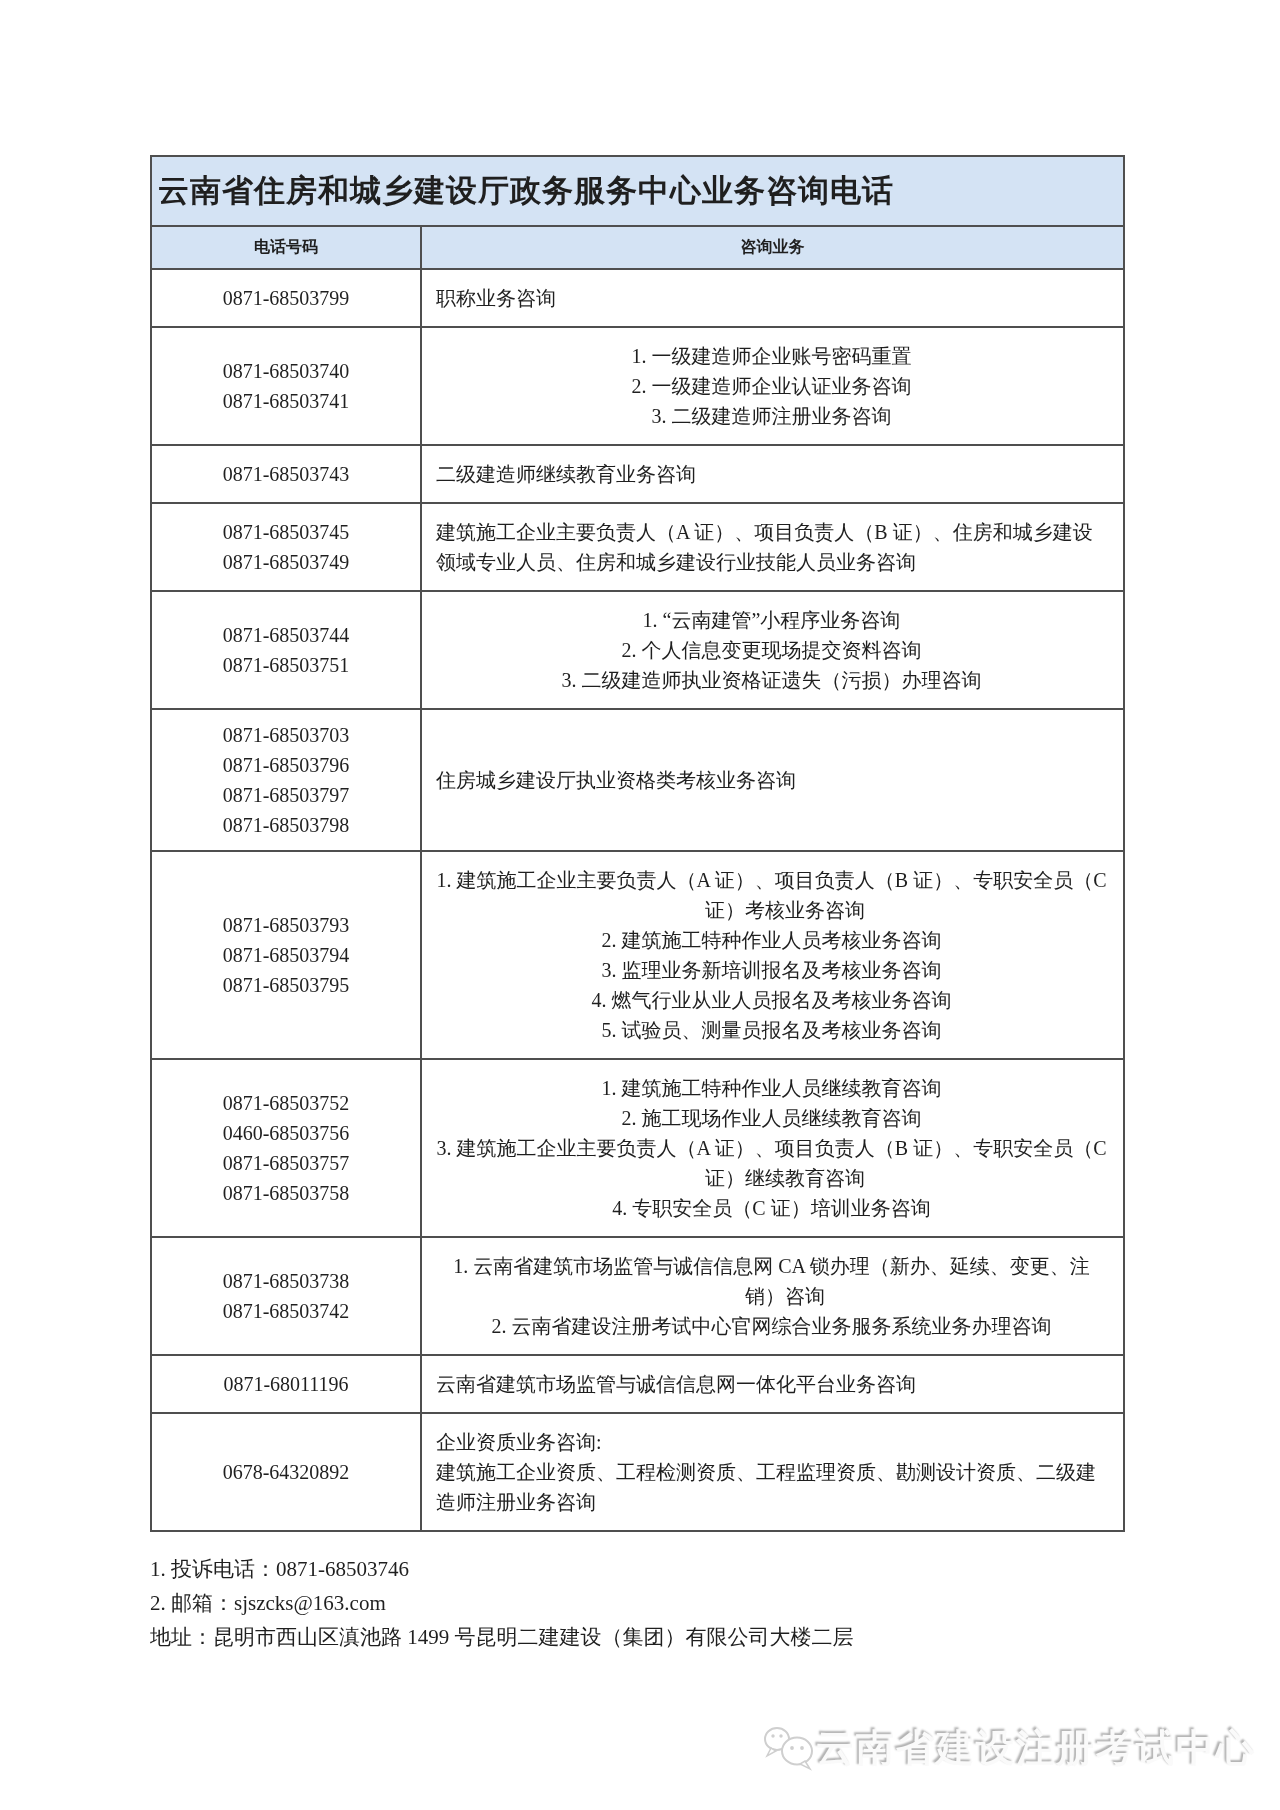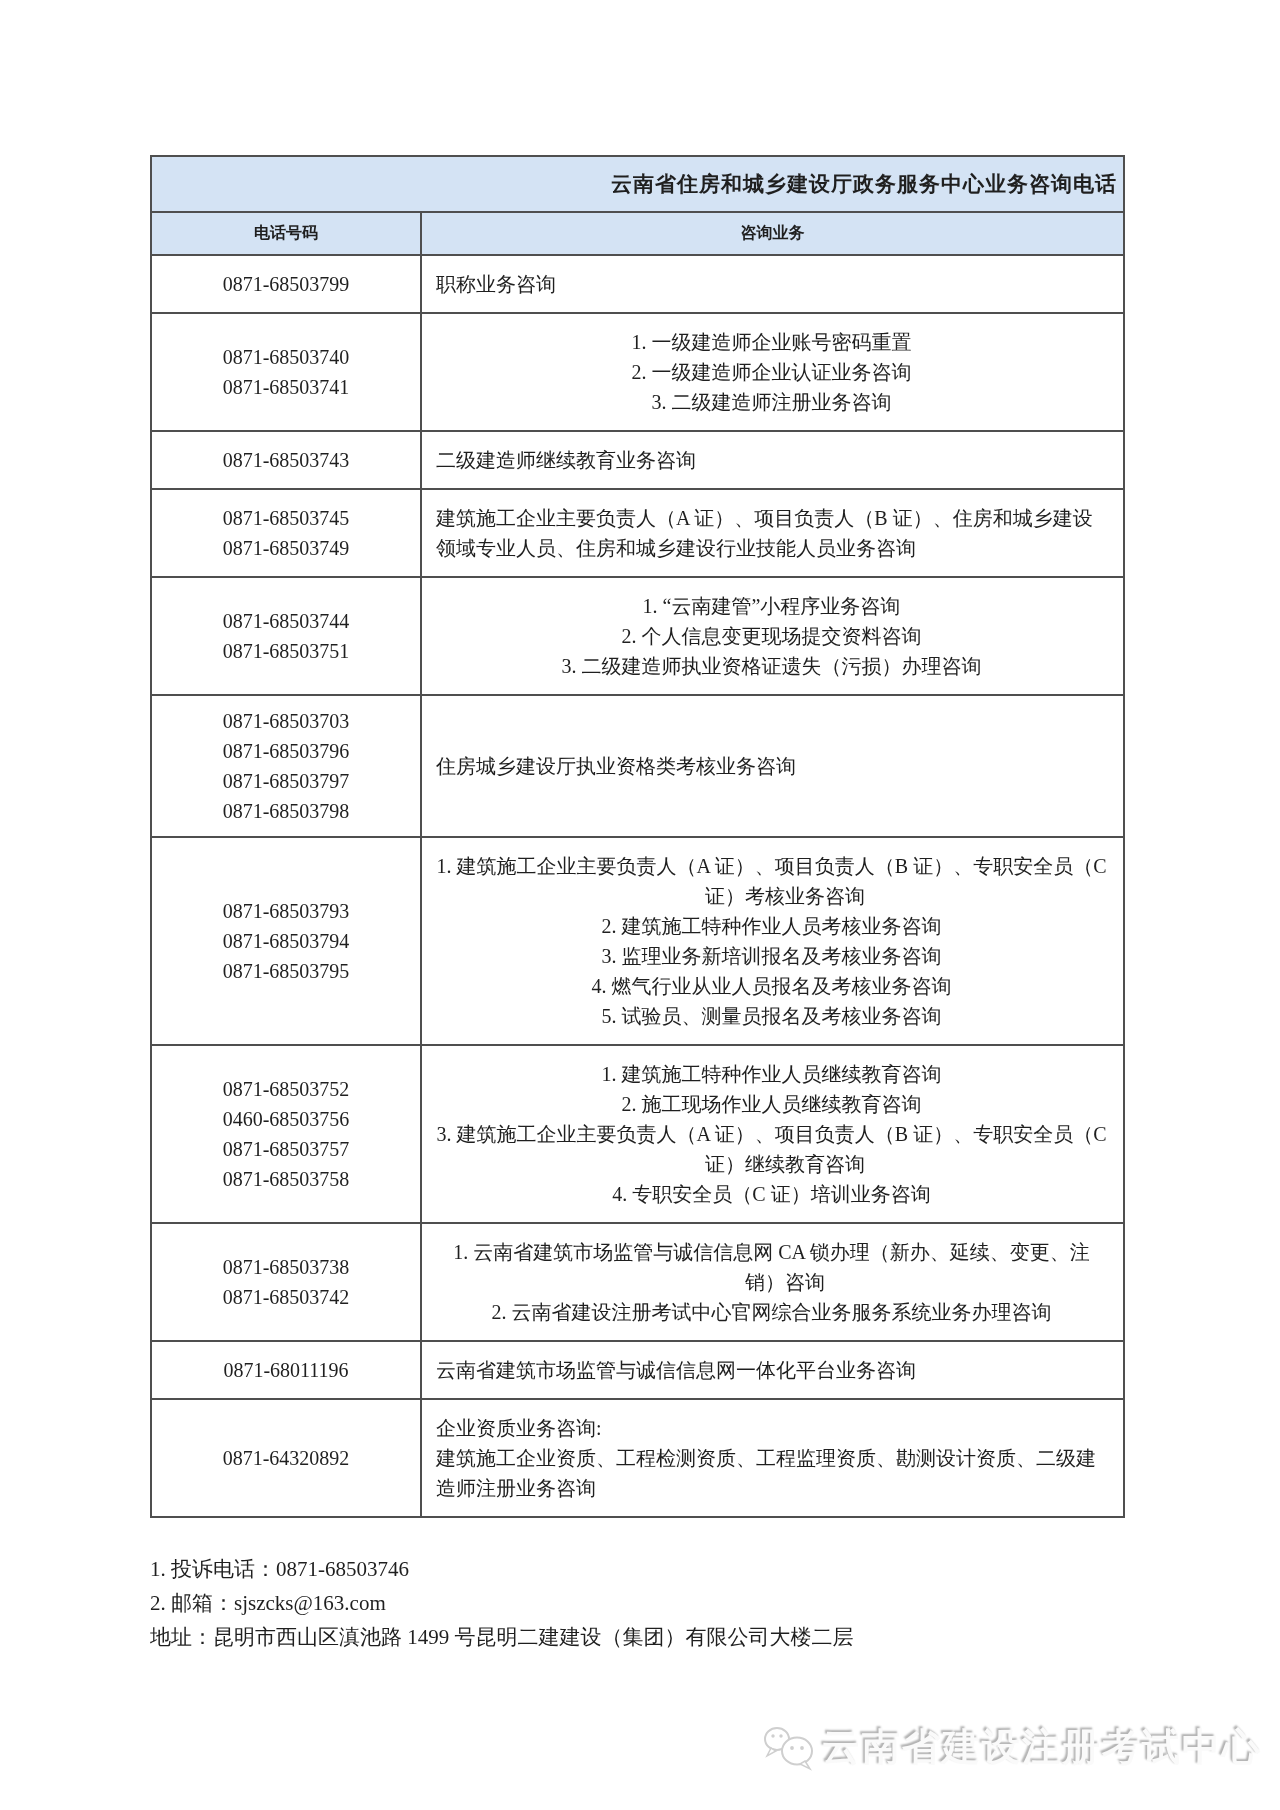--- a/index.html
+++ b/index.html
@@ -19,23 +19,23 @@
     width:975px;
     border-collapse:collapse;
     table-layout:fixed;
   }
   table.phone-table td,
   table.phone-table th {
     border:2px solid #4f4f4f;
   }
   .title-cell {
     background:#d4e3f4;
-    text-align:right;
+    text-align:left;
     font-weight:bold;
-    font-size:21px;
+    font-size:31px;
     letter-spacing:1px;
     padding:13px 6px;
   }
   .col-header {
     background:#d4e3f4;
     font-size:16px;
     font-weight:bold;
     text-align:center;
     padding:10px 6px;
   }
@@ -60,22 +60,22 @@
     left:150px;
     top:1552px;
     font-size:21px;
   }
   .note { line-height:34px; }
   .watermark {
     position:absolute;
     left:762px;
     top:1722px;
     display:flex;
-    align-items:flex-start;
-    gap:6px;
+    align-items:center;
+    gap:0;
   }
   .wm-icon { display:inline-block; width:54px; height:52px; }
   .wm-text {
     font-family:"Liberation Sans","DejaVu Sans",sans-serif;
     font-weight:bold;
     font-size:38px;
     letter-spacing:2px;
     color:#fafafa;
     text-shadow:-2px -2px 2px #b2b2b2, 2px 2px 1px #ffffff;
     white-space:nowrap;
@@ -200,21 +200,21 @@
         <tr>
           <td class="phone-cell">
             <div class="phone">0871-68011196</div>
           </td>
           <td class="service-cell">
             <div class="svc">云南省建筑市场监管与诚信信息网一体化平台业务咨询</div>
           </td>
         </tr>
         <tr>
           <td class="phone-cell">
-            <div class="phone">0871-64320892</div>
+            <div class="phone">0678-64320892</div>
           </td>
           <td class="service-cell">
             <div class="svc">企业资质业务咨询:</div>
             <div class="svc">建筑施工企业资质、工程检测资质、工程监理资质、勘测设计资质、二级建造师注册业务咨询</div>
           </td>
         </tr>
       </tbody>
   </table>
 
   <div class="notes">

